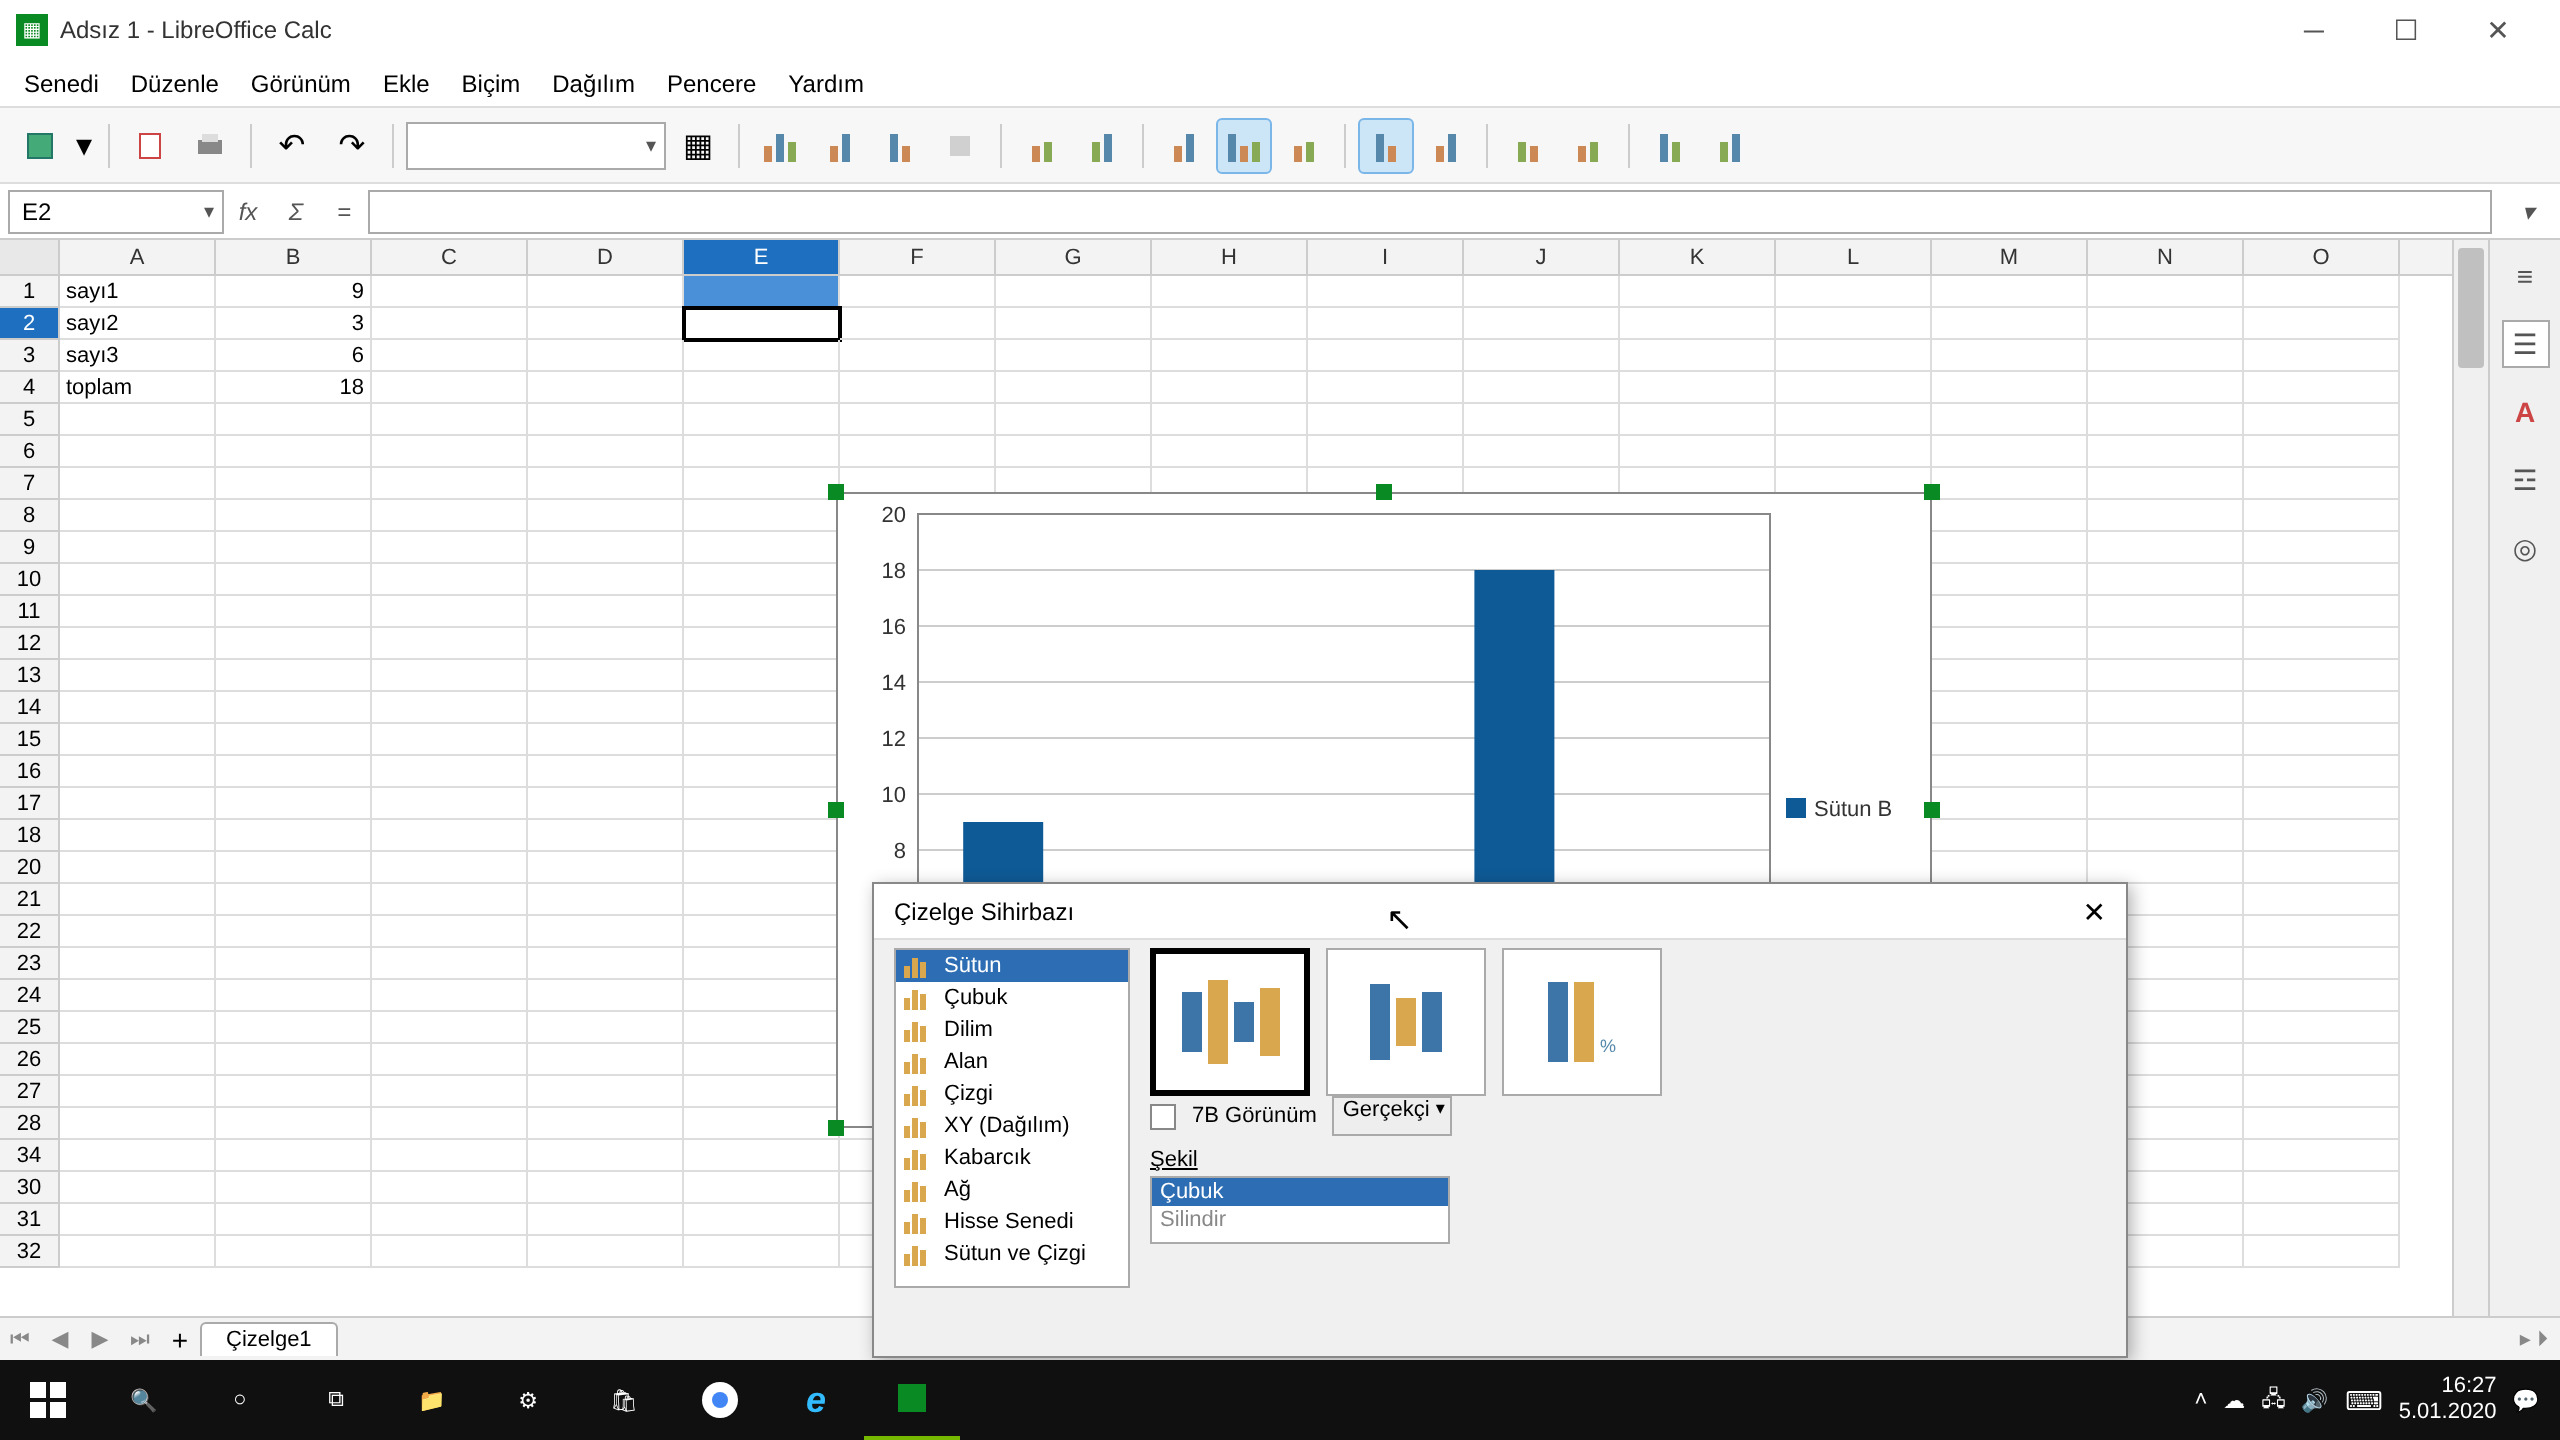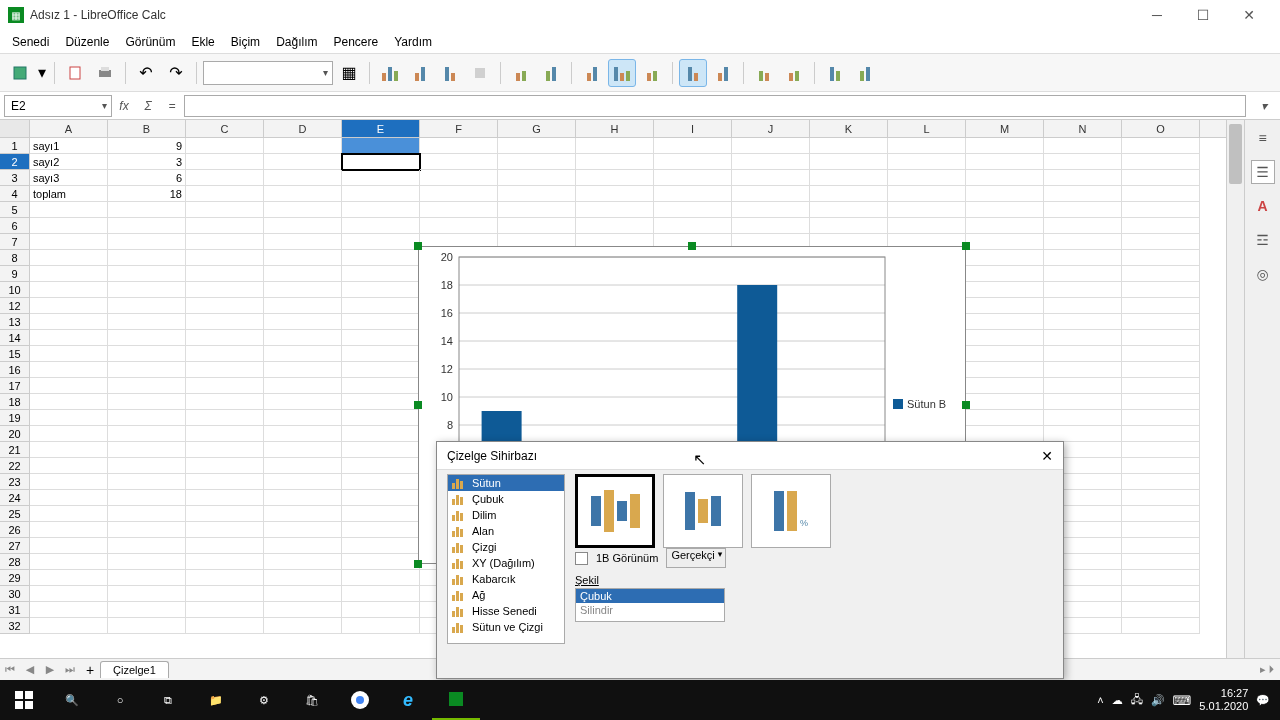--- a/index.html
+++ b/index.html
@@ -467,20 +467,38 @@
           <div class="cell" style="width: 78px;"></div>
           <div class="cell" style="width: 78px;"></div>
           <div class="cell" style="width: 78px;"></div>
           <div class="cell" style="width: 78px;"></div>
           <div class="cell" style="width: 78px;"></div>
           <div class="cell" style="width: 78px;"></div>
           <div class="cell" style="width: 78px;"></div>
           <div class="cell" style="width: 78px;"></div>
         </div>
         <div class="row">
+          <div class="rowh">11</div>
+          <div class="cell" style="width: 78px;"></div>
+          <div class="cell" style="width: 78px;"></div>
+          <div class="cell" style="width: 78px;"></div>
+          <div class="cell" style="width: 78px;"></div>
+          <div class="cell" style="width: 78px;"></div>
+          <div class="cell" style="width: 78px;"></div>
+          <div class="cell" style="width: 78px;"></div>
+          <div class="cell" style="width: 78px;"></div>
+          <div class="cell" style="width: 78px;"></div>
+          <div class="cell" style="width: 78px;"></div>
+          <div class="cell" style="width: 78px;"></div>
+          <div class="cell" style="width: 78px;"></div>
+          <div class="cell" style="width: 78px;"></div>
+          <div class="cell" style="width: 78px;"></div>
+          <div class="cell" style="width: 78px;"></div>
+        </div>
+        <div class="row">
           <div class="rowh">12</div>
           <div class="cell" style="width: 78px;"></div>
           <div class="cell" style="width: 78px;"></div>
           <div class="cell" style="width: 78px;"></div>
           <div class="cell" style="width: 78px;"></div>
           <div class="cell" style="width: 78px;"></div>
           <div class="cell" style="width: 78px;"></div>
           <div class="cell" style="width: 78px;"></div>
           <div class="cell" style="width: 78px;"></div>
           <div class="cell" style="width: 78px;"></div>
@@ -593,38 +611,20 @@
           <div class="cell" style="width: 78px;"></div>
           <div class="cell" style="width: 78px;"></div>
           <div class="cell" style="width: 78px;"></div>
           <div class="cell" style="width: 78px;"></div>
           <div class="cell" style="width: 78px;"></div>
           <div class="cell" style="width: 78px;"></div>
           <div class="cell" style="width: 78px;"></div>
           <div class="cell" style="width: 78px;"></div>
         </div>
         <div class="row">
-          <div class="rowh">19</div>
-          <div class="cell" style="width: 78px;"></div>
-          <div class="cell" style="width: 78px;"></div>
-          <div class="cell" style="width: 78px;"></div>
-          <div class="cell" style="width: 78px;"></div>
-          <div class="cell" style="width: 78px;"></div>
-          <div class="cell" style="width: 78px;"></div>
-          <div class="cell" style="width: 78px;"></div>
-          <div class="cell" style="width: 78px;"></div>
-          <div class="cell" style="width: 78px;"></div>
-          <div class="cell" style="width: 78px;"></div>
-          <div class="cell" style="width: 78px;"></div>
-          <div class="cell" style="width: 78px;"></div>
-          <div class="cell" style="width: 78px;"></div>
-          <div class="cell" style="width: 78px;"></div>
-          <div class="cell" style="width: 78px;"></div>
-        </div>
-        <div class="row">
           <div class="rowh">20</div>
           <div class="cell" style="width: 78px;"></div>
           <div class="cell" style="width: 78px;"></div>
           <div class="cell" style="width: 78px;"></div>
           <div class="cell" style="width: 78px;"></div>
           <div class="cell" style="width: 78px;"></div>
           <div class="cell" style="width: 78px;"></div>
           <div class="cell" style="width: 78px;"></div>
           <div class="cell" style="width: 78px;"></div>
           <div class="cell" style="width: 78px;"></div>
@@ -773,21 +773,21 @@
           <div class="cell" style="width: 78px;"></div>
           <div class="cell" style="width: 78px;"></div>
           <div class="cell" style="width: 78px;"></div>
           <div class="cell" style="width: 78px;"></div>
           <div class="cell" style="width: 78px;"></div>
           <div class="cell" style="width: 78px;"></div>
           <div class="cell" style="width: 78px;"></div>
           <div class="cell" style="width: 78px;"></div>
         </div>
         <div class="row">
-          <div class="rowh">29</div>
+          <div class="rowh">34</div>
           <div class="cell" style="width: 78px;"></div>
           <div class="cell" style="width: 78px;"></div>
           <div class="cell" style="width: 78px;"></div>
           <div class="cell" style="width: 78px;"></div>
           <div class="cell" style="width: 78px;"></div>
           <div class="cell" style="width: 78px;"></div>
           <div class="cell" style="width: 78px;"></div>
           <div class="cell" style="width: 78px;"></div>
           <div class="cell" style="width: 78px;"></div>
           <div class="cell" style="width: 78px;"></div>
@@ -1020,21 +1020,21 @@
             <span class="bar2" style="height:30px"></span>
         </div>
         <div class="shape-opt">
           <span class="bar2" style="height:40px"></span>
             <span class="bar2b" style="height:40px"></span>
             <span style="position:relative;top:12px;font-size:9px;color:#58a;">%</span>
         </div>
       </div>
       <div class="controls3d">
         <span class="cb"></span>
-        <span>1B Görünüm</span>
+        <span>7B Görünüm</span>
         <span class="combo">Gerçekçi</span>
       </div>
       <div class="shape-lbl">Şekil</div>
       <div class="shape-list">
         <div class="sitem sel">Çubuk</div>
         <div class="sitem" style="color:#888;">Silindir</div>
       </div>
     </div>
   </div>
 </div>

